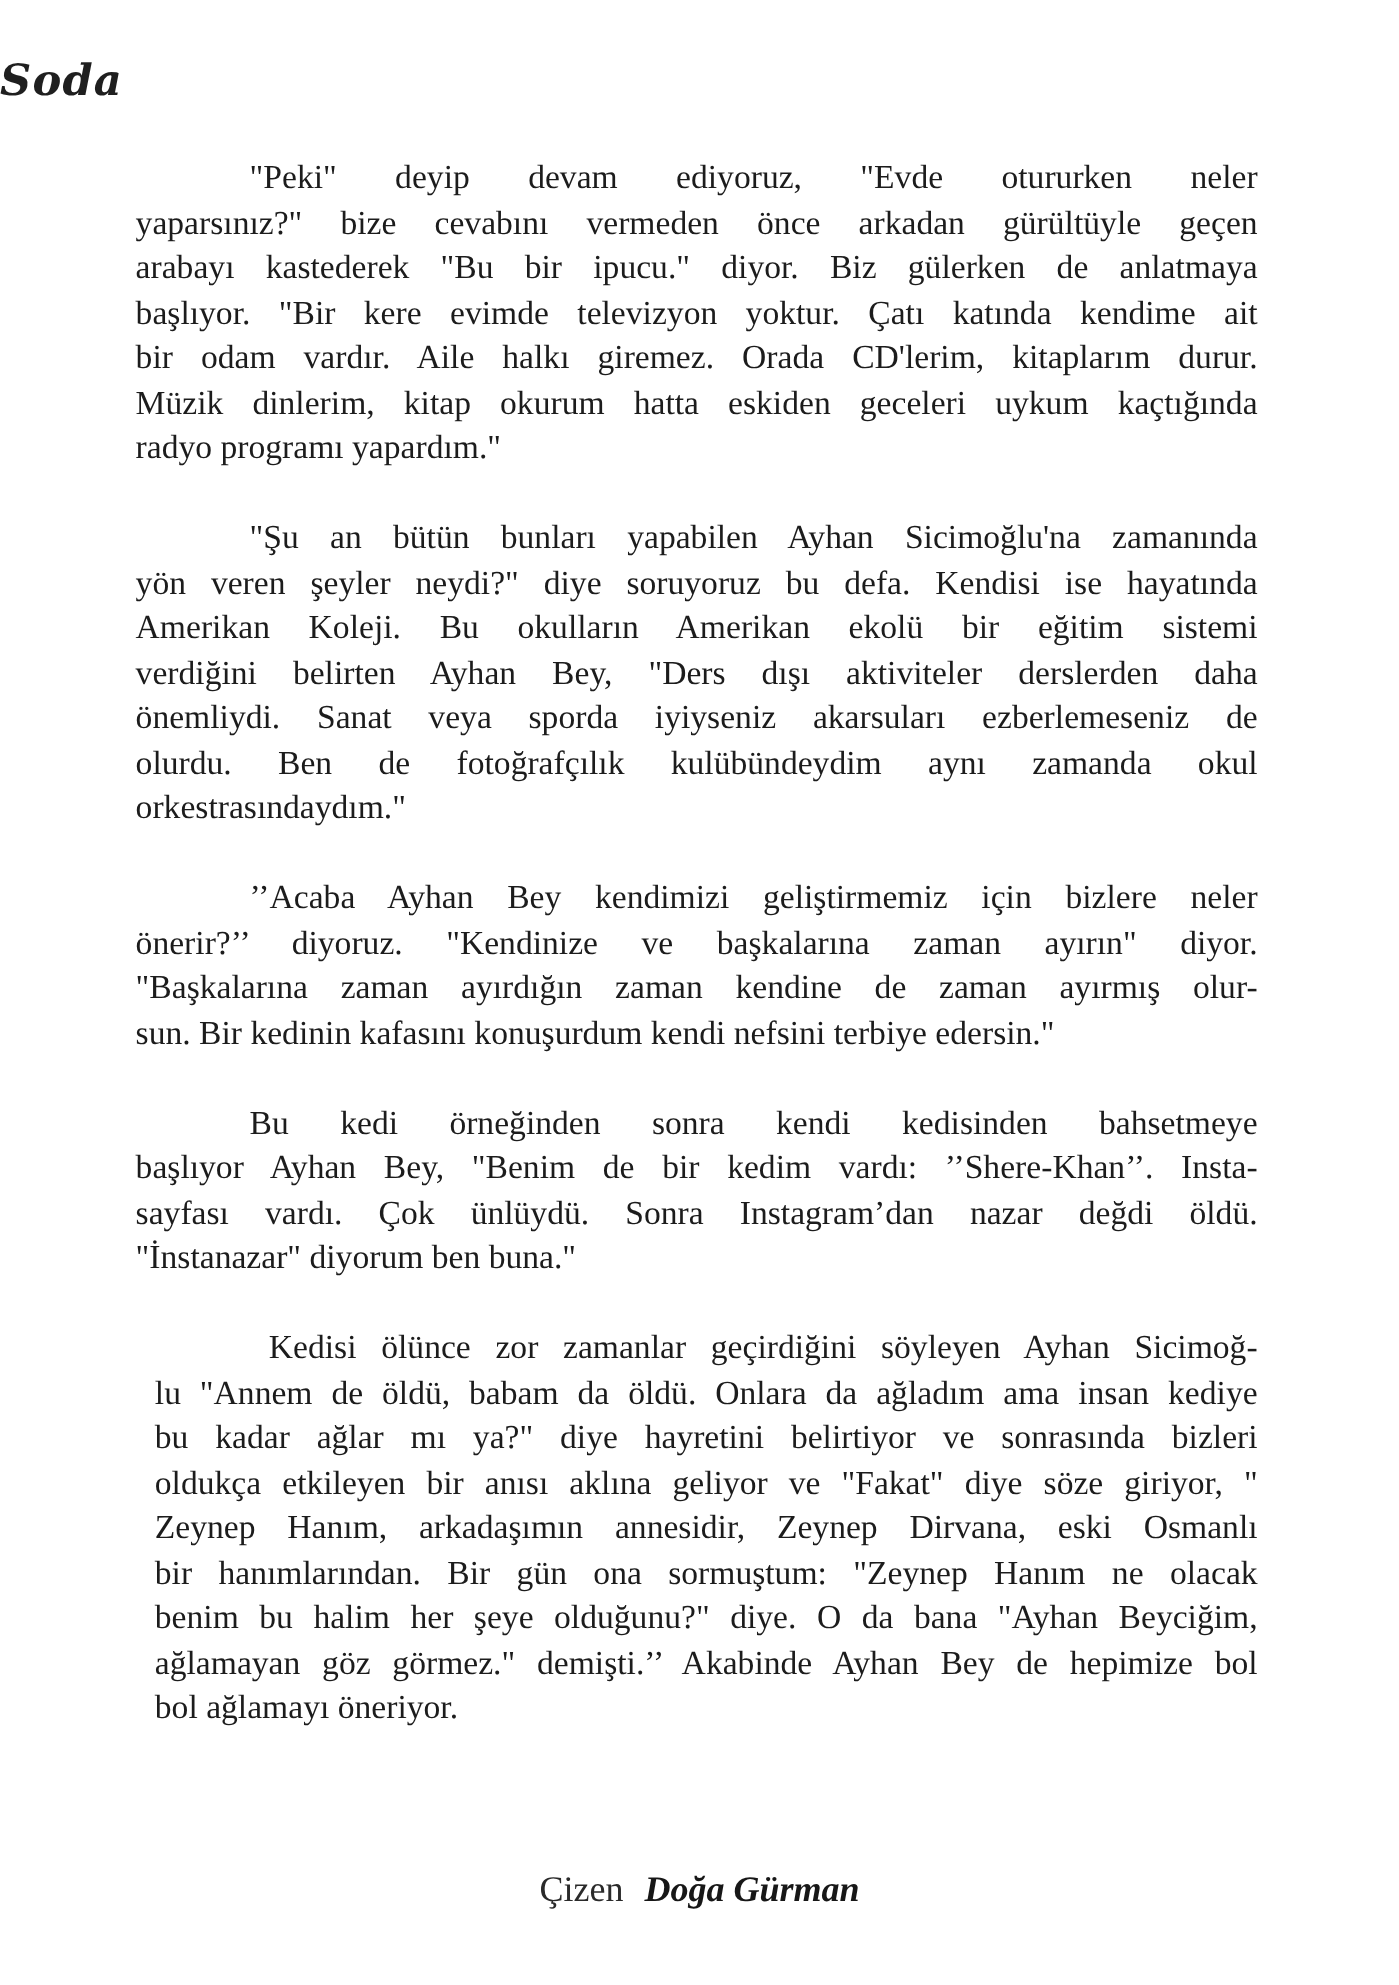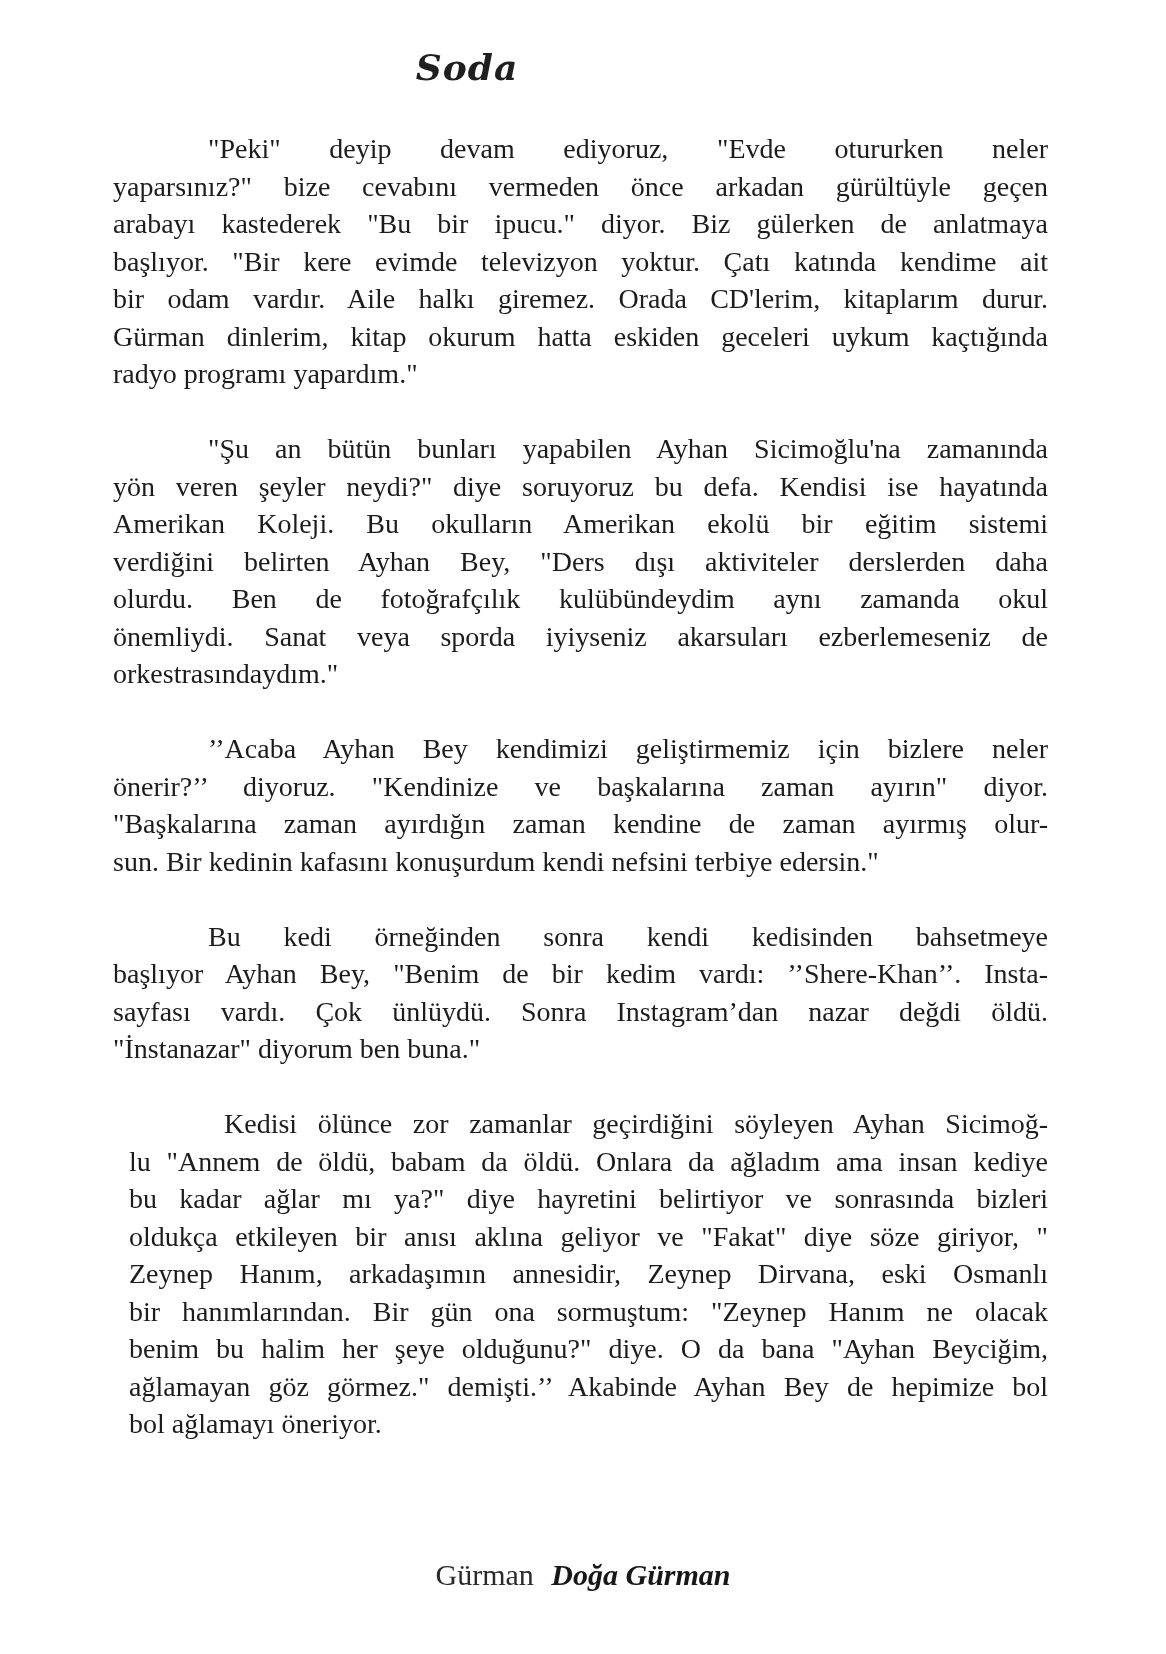--- a/index.html
+++ b/index.html
@@ -17,21 +17,21 @@
   }
   .page {
     position: absolute;
     inset: 0;
   }
   .page-header {
     position: absolute;
     top: 46px;
     left: 0;
     width: 934px;
-    text-align: center;
+    text-align: left;
   }
   .page-title {
     display: inline-block;
     margin: 0;
     font-family: "DejaVu Serif", serif;
     font-size: 36px;
     font-weight: 700;
     font-style: italic;
     letter-spacing: 1px;
     color: #1f1f1f;
@@ -93,30 +93,30 @@
     <h1 class="page-title">Soda</h1>
   </header>
 
   <main class="article" id="article-body">
       <div class="para">
         <div class="line first">"Peki" deyip devam ediyoruz, "Evde otururken neler</div>
         <div class="line">yaparsınız?" bize cevabını vermeden önce arkadan gürültüyle geçen</div>
         <div class="line">arabayı kastederek "Bu bir ipucu." diyor. Biz gülerken de anlatmaya</div>
         <div class="line">başlıyor. "Bir kere evimde televizyon yoktur. Çatı katında kendime ait</div>
         <div class="line">bir odam vardır. Aile halkı giremez. Orada CD'lerim, kitaplarım durur.</div>
-        <div class="line">Gürman dinlerim, kitap okurum hatta eskiden geceleri uykum kaçtığında</div>
+        <div class="line">Müzik dinlerim, kitap okurum hatta eskiden geceleri uykum kaçtığında</div>
         <div class="line last">radyo programı yapardım."</div>
       </div>
       <div class="para">
         <div class="line first">"Şu an bütün bunları yapabilen Ayhan Sicimoğlu'na zamanında</div>
         <div class="line">yön veren şeyler neydi?" diye soruyoruz bu defa. Kendisi ise hayatında</div>
         <div class="line">Amerikan Koleji. Bu okulların Amerikan ekolü bir eğitim sistemi</div>
         <div class="line">verdiğini belirten Ayhan Bey, "Ders dışı aktiviteler derslerden daha</div>
+        <div class="line">önemliydi. Sanat veya sporda iyiyseniz akarsuları ezberlemeseniz de</div>
         <div class="line">olurdu. Ben de fotoğrafçılık kulübündeydim aynı zamanda okul</div>
-        <div class="line">önemliydi. Sanat veya sporda iyiyseniz akarsuları ezberlemeseniz de</div>
         <div class="line last">orkestrasındaydım."</div>
       </div>
       <div class="para">
         <div class="line first">’’Acaba Ayhan Bey kendimizi geliştirmemiz için bizlere neler</div>
         <div class="line">önerir?’’ diyoruz. "Kendinize ve başkalarına zaman ayırın" diyor.</div>
         <div class="line">"Başkalarına zaman ayırdığın zaman kendine de zaman ayırmış olur-</div>
         <div class="line last">sun. Bir kedinin kafasını konuşurdum kendi nefsini terbiye edersin."</div>
       </div>
       <div class="para">
         <div class="line first">Bu kedi örneğinden sonra kendi kedisinden bahsetmeye</div>
@@ -131,17 +131,17 @@
         <div class="line">oldukça etkileyen bir anısı aklına geliyor ve "Fakat" diye söze giriyor, "</div>
         <div class="line">Zeynep Hanım, arkadaşımın annesidir, Zeynep Dirvana, eski Osmanlı</div>
         <div class="line">bir hanımlarından. Bir gün ona sormuştum: "Zeynep Hanım ne olacak</div>
         <div class="line">benim bu halim her şeye olduğunu?" diye. O da bana "Ayhan Beyciğim,</div>
         <div class="line">ağlamayan göz görmez." demişti.’’ Akabinde Ayhan Bey de hepimize bol</div>
         <div class="line last">bol ağlamayı öneriyor.</div>
       </div>
     </main>
 
   <footer class="page-footer">
-    <span class="credit-label">Gürman</span>
+    <span class="credit-label">Çizen</span>
     <span class="credit-author">Doğa Gürman</span>
   </footer>
 
 </div>
 
 </body></html>

